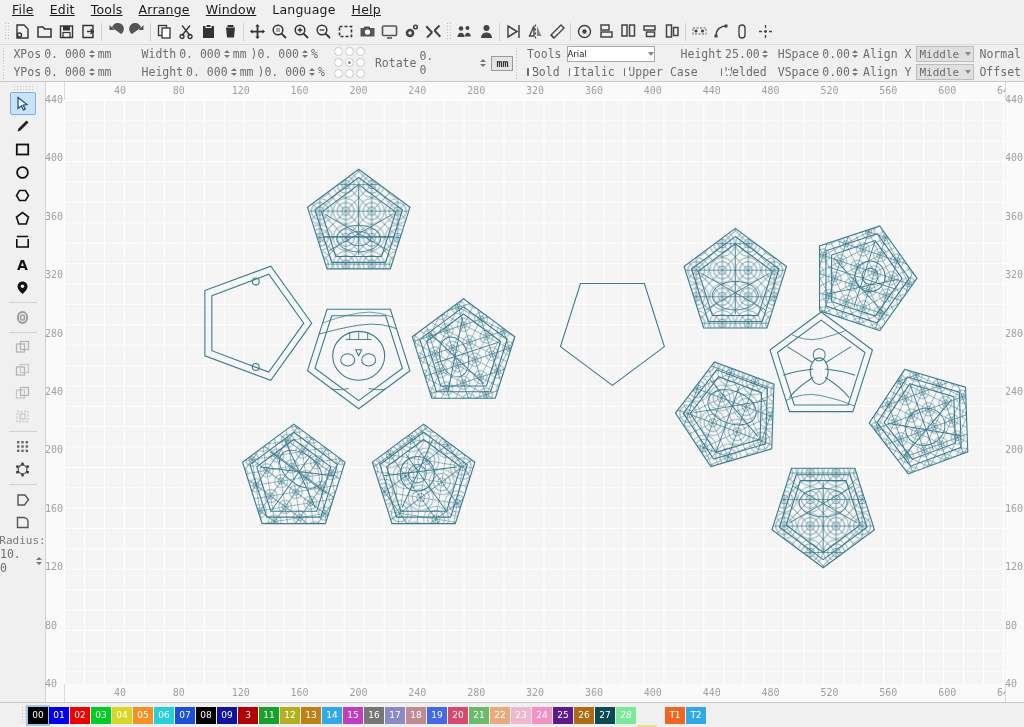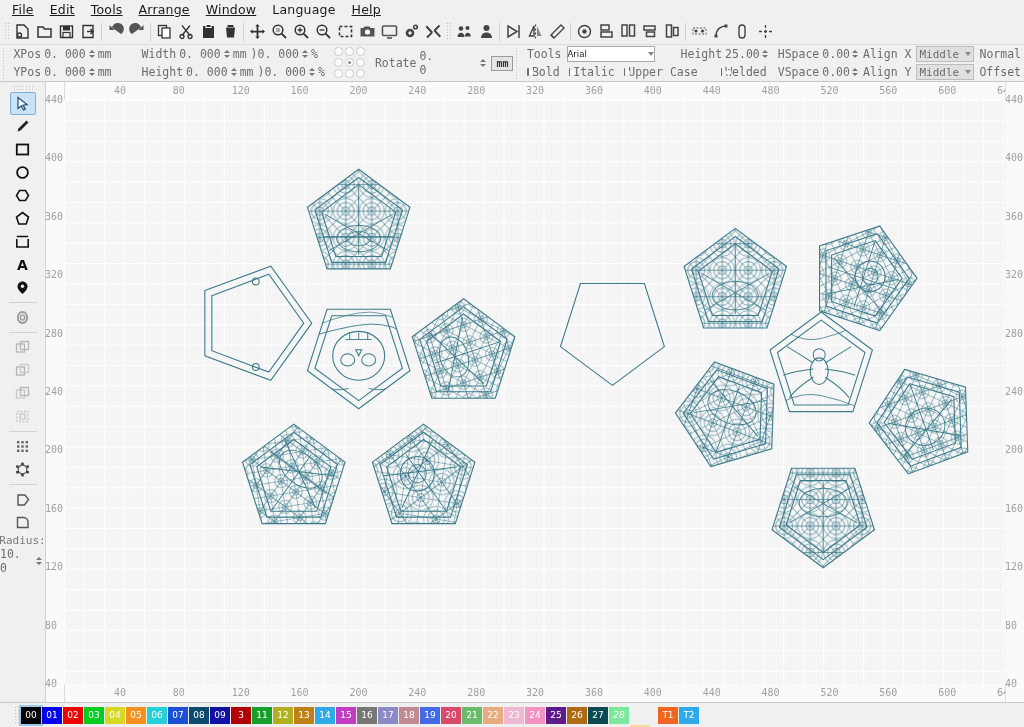--- a/index.html
+++ b/index.html
@@ -78,21 +78,21 @@
   .ruler{position:absolute;background:#fafafa;color:#9a9a9a;font-size:10px;
     font-family:"DejaVu Sans Mono","Liberation Mono",monospace;}
   .ruler-top{left:0;top:0;right:0;height:18px;border-bottom:1px solid #dcdcdc;}
   .ruler-bot{left:0;bottom:0;right:0;height:18px;border-top:1px solid #dcdcdc;}
   .ruler-left{left:0;top:0;bottom:0;width:18px;border-right:1px solid #dcdcdc;}
   .ruler-right{right:0;top:0;bottom:0;width:18px;border-left:1px solid #dcdcdc;}
   .rtick{position:absolute;font-size:10px;color:#a0a0a0;white-space:nowrap;}
   .grid{position:absolute;left:18px;top:18px;right:18px;bottom:18px;overflow:hidden;background:#f5f5f5;}
 
   
-  .palette{height:24px;background:#f0f0f0;display:flex;align-items:center;padding-left:12px;flex:0 0 auto;
+  .palette{height:24px;background:#f0f0f0;display:flex;align-items:center;padding-left:19px;flex:0 0 auto;
     border-top:1px solid #c8c8c8;}
   .sw{width:20px;height:17px;margin-right:1px;display:flex;align-items:center;justify-content:center;
     font-size:9px;font-family:"DejaVu Sans","Liberation Sans",sans-serif;color:#fff;cursor:default;
     box-sizing:border-box;}
   .sw.sel{outline:2px solid #9fc8e8;outline-offset:0px;}
   .pgap{width:7px;}
 </style>
 </head>
 <body>
 
@@ -853,21 +853,21 @@
     <div class="tb-grip"></div>
     <div id="swatches" style="display:flex;align-items:center;">
         <div class="sw sel" style="background: rgb(0, 0, 0);">00</div>
         <div class="sw" style="background: rgb(0, 0, 238);">01</div>
         <div class="sw" style="background: rgb(238, 0, 0);">02</div>
         <div class="sw" style="background: rgb(0, 204, 34);">03</div>
         <div class="sw" style="background: rgb(215, 215, 37);">04</div>
         <div class="sw" style="background: rgb(245, 145, 34);">05</div>
         <div class="sw" style="background: rgb(37, 208, 216);">06</div>
         <div class="sw" style="background: #1d4ed8;">07</div>
-        <div class="sw" style="background: #0c4a6e;">08</div>
+        <div class="sw" style="background: #000000;">08</div>
         <div class="sw" style="background: rgb(18, 18, 160);">09</div>
         <div class="sw" style="background: rgb(179, 0, 0);">3</div>
         <div class="sw" style="background: rgb(22, 161, 44);">11</div>
         <div class="sw" style="background: rgb(178, 176, 33);">12</div>
         <div class="sw" style="background: rgb(192, 128, 24);">13</div>
         <div class="sw" style="background: rgb(47, 169, 232);">14</div>
         <div class="sw" style="background: rgb(193, 60, 193);">15</div>
         <div class="sw" style="background: rgb(118, 118, 118);">16</div>
         <div class="sw" style="background: rgb(138, 138, 196);">17</div>
         <div class="sw" style="background: rgb(192, 138, 147);">18</div>

